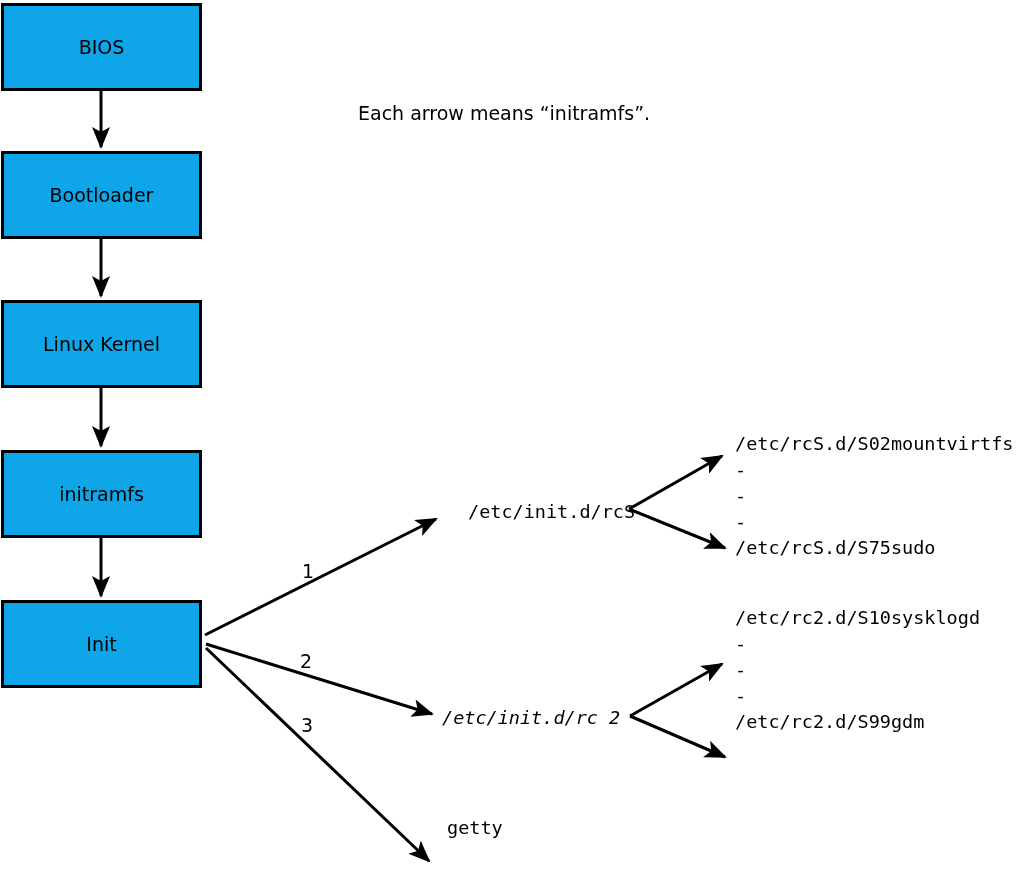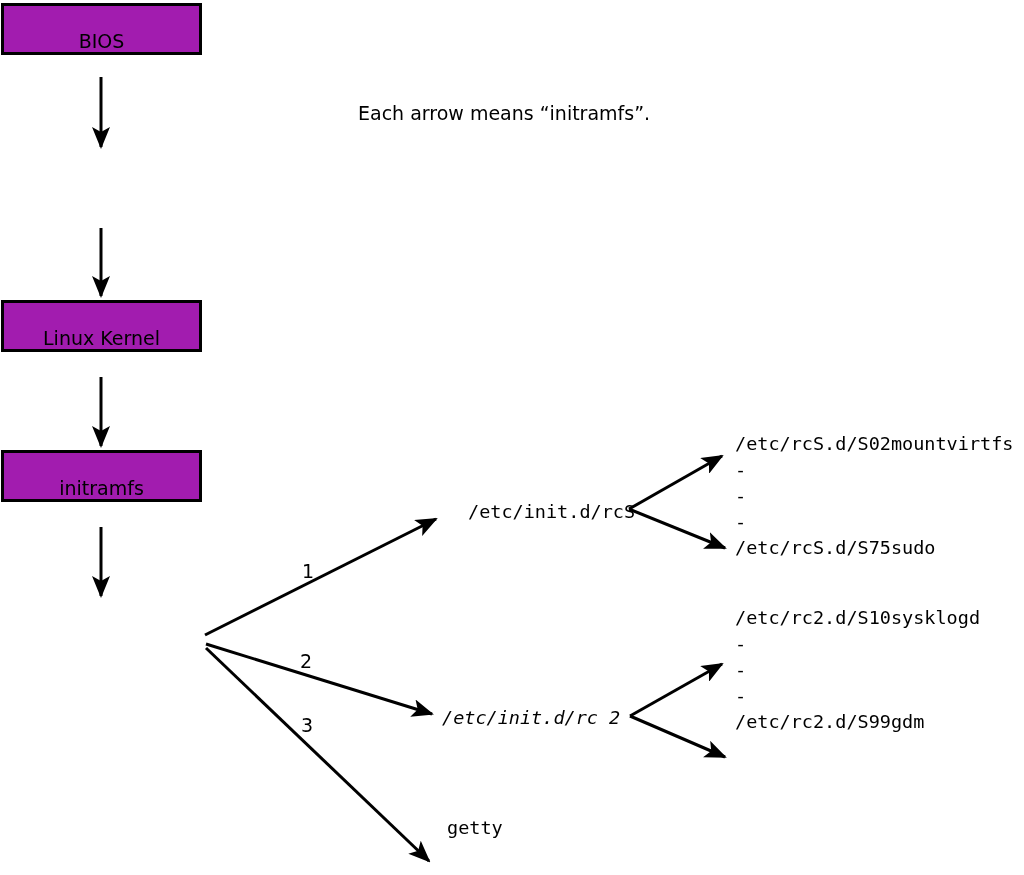--- a/index.html
+++ b/index.html
@@ -14,26 +14,26 @@
   }
   .arrow-layer {
     position: absolute;
     left: 0; top: 0;
     pointer-events: none;
   }
   .box {
     position: absolute;
     left: 1px;
     width: 201px;
-    height: 52px;
+    height: 88px;
     border: 3px solid #000000;
     box-sizing: border-box;
-    background: #a21caf;
+    background: #0ea5e9;
     display: flex;
-    align-items: flex-end;
+    align-items: center;
     justify-content: center;
     font-size: 19px;
   }
   .note {
     position: absolute;
     left: 358px;
     top: 102px;
     font-size: 19px;
     white-space: pre;
   }
@@ -86,25 +86,31 @@
       <line x1="630" y1="716" x2="722" y2="664" marker-end="url(#ah)"></line>
       <line x1="630" y1="716" x2="725" y2="757" marker-end="url(#ah)"></line>
     </g>
   </svg>
 
   <div class="note">Each arrow means “initramfs”.</div>
 
   <div class="box" style="top:3px;">
     <span>BIOS</span>
   </div>
+  <div class="box" style="top:151px;">
+    <span>Bootloader</span>
+  </div>
   <div class="box" style="top:300px;">
     <span>Linux Kernel</span>
   </div>
   <div class="box" style="top:450px;">
     <span>initramfs</span>
+  </div>
+  <div class="box" style="top:600px;">
+    <span>Init</span>
   </div>
 
   <div class="num" style="left:302px; top:560px;">1</div>
   <div class="num" style="left:300px; top:650px;">2</div>
   <div class="num" style="left:301px; top:714px;">3</div>
 
   <div class="mono" style="left:446px; top:499px;margin-left:22px;">/etc/init.d/rcS</div>
   <div class="mono" style="left:442px; top:705px;font-style:italic;">/etc/init.d/rc 2</div>
   <div class="mono" style="left:447px; top:815px;">getty</div>
 

